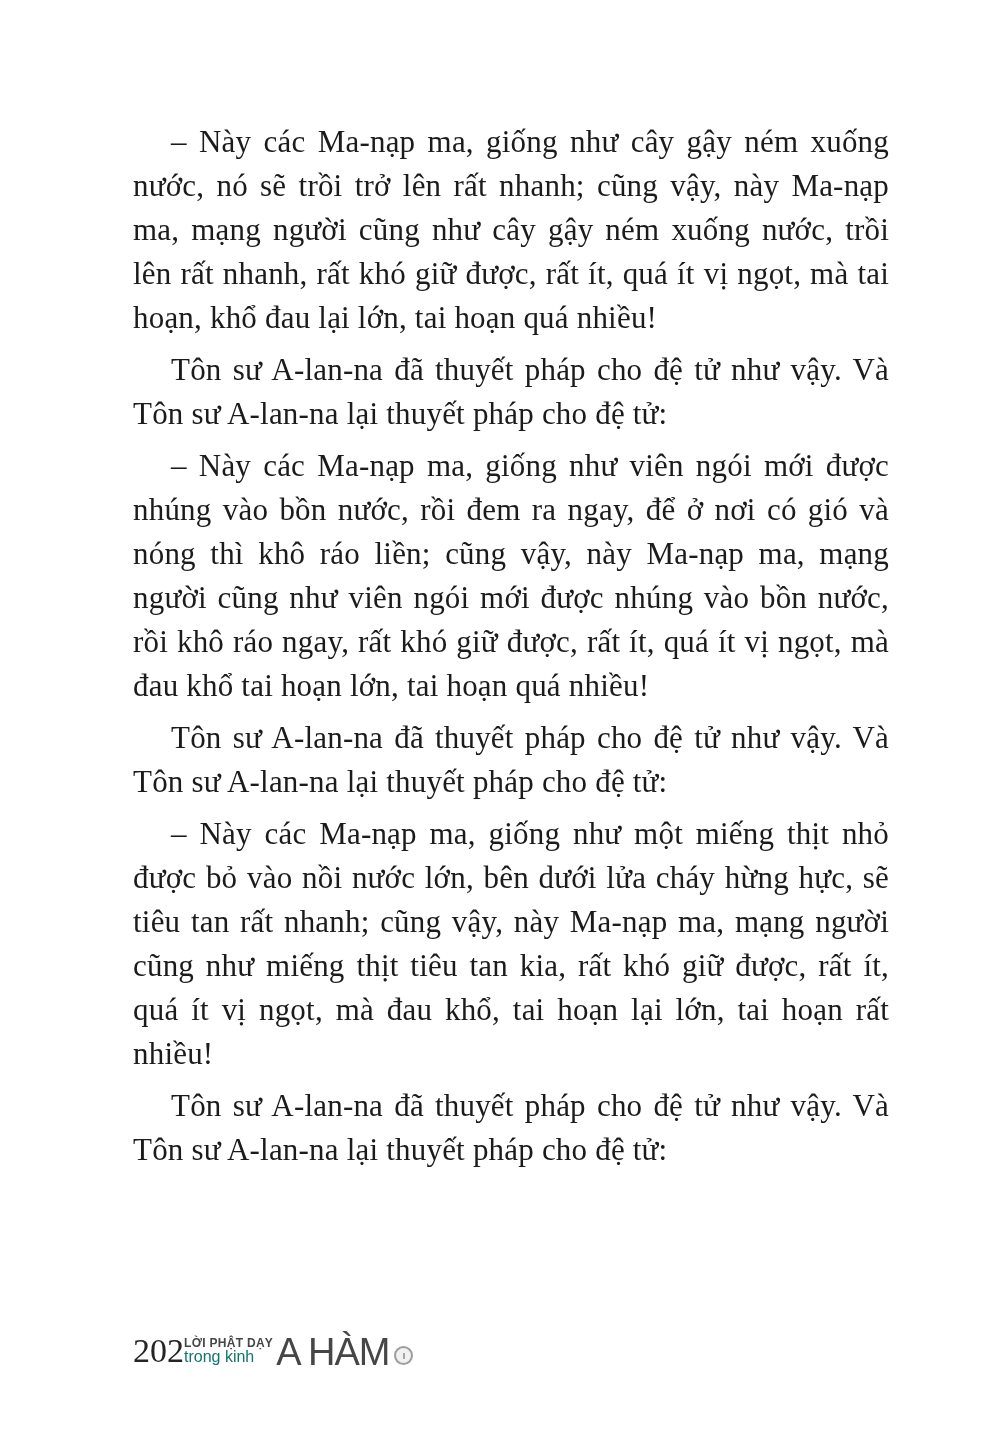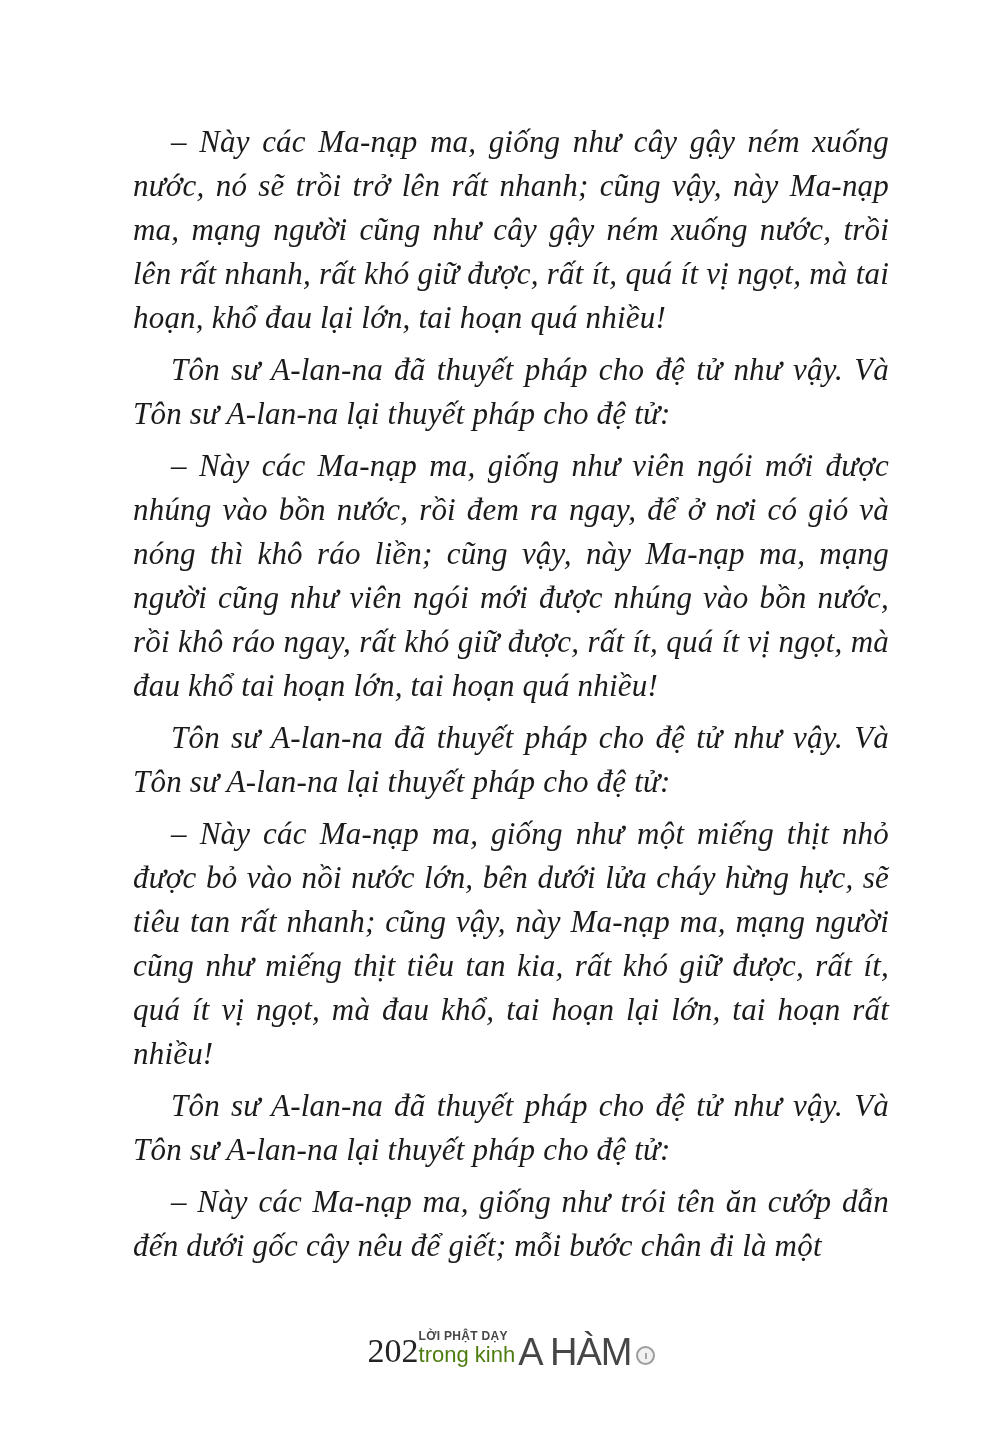--- a/index.html
+++ b/index.html
@@ -22,30 +22,29 @@
     width: 756px;
     font-size: 31px;
     line-height: 44px;
     text-align: justify;
     color: #1b1b1b;
     letter-spacing: 0.2px;
   }
   .text-block p {
     margin: 0 0 8px 0;
     text-indent: 38px;
-    font-style: italic;
   }
   .footer {
     position: absolute;
     left: 133px;
     width: 757px;
     top: 1316px;
     height: 52px;
     display: flex;
-    justify-content: center;
+    justify-content: flex-start;
     align-items: flex-end;
   }
   .page-number {
     font-family: "Liberation Serif", serif;
     font-size: 34px;
     color: #242424;
     line-height: 1;
   }
   .logo {
     display: flex;
@@ -61,23 +60,23 @@
   }
   .logo-top {
     font-size: 12px;
     font-weight: bold;
     color: #464646;
     letter-spacing: 0.3px;
     line-height: 1.05;
     white-space: nowrap;
   }
   .logo-bottom {
-    font-size: 22px;
+    font-size: 16px;
     font-weight: normal;
-    color: #4d7c0f;
+    color: #0f766e;
     line-height: 1.05;
     white-space: nowrap;
   }
   .logo-title {
     font-size: 38px;
     font-weight: normal;
     color: #464646;
     line-height: 0.82;
     letter-spacing: -1px;
     white-space: nowrap;
@@ -104,21 +103,20 @@
 
 <div class="page">
 
   <main class="text-block">
     <p>– Này các Ma-nạp ma, giống như cây gậy ném xuống nước, nó sẽ trồi trở lên rất nhanh; cũng vậy, này Ma-nạp ma, mạng người cũng như cây gậy ném xuống nước, trồi lên rất nhanh, rất khó giữ được, rất ít, quá ít vị ngọt, mà tai hoạn, khổ đau lại lớn, tai hoạn quá nhiều!</p>
     <p>Tôn sư A-lan-na đã thuyết pháp cho đệ tử như vậy. Và Tôn sư A-lan-na lại thuyết pháp cho đệ tử:</p>
     <p>– Này các Ma-nạp ma, giống như viên ngói mới được nhúng vào bồn nước, rồi đem ra ngay, để ở nơi có gió và nóng thì khô ráo liền; cũng vậy, này Ma-nạp ma, mạng người cũng như viên ngói mới được nhúng vào bồn nước, rồi khô ráo ngay, rất khó giữ được, rất ít, quá ít vị ngọt, mà đau khổ tai hoạn lớn, tai hoạn quá nhiều!</p>
     <p>Tôn sư A-lan-na đã thuyết pháp cho đệ tử như vậy. Và Tôn sư A-lan-na lại thuyết pháp cho đệ tử:</p>
     <p>– Này các Ma-nạp ma, giống như một miếng thịt nhỏ được bỏ vào nồi nước lớn, bên dưới lửa cháy hừng hực, sẽ tiêu tan rất nhanh; cũng vậy, này Ma-nạp ma, mạng người cũng như miếng thịt tiêu tan kia, rất khó giữ được, rất ít, quá ít vị ngọt, mà đau khổ, tai hoạn lại lớn, tai hoạn rất nhiều!</p>
     <p>Tôn sư A-lan-na đã thuyết pháp cho đệ tử như vậy. Và Tôn sư A-lan-na lại thuyết pháp cho đệ tử:</p>
-    <p>– Này các Ma-nạp ma, giống như trói tên ăn cướp dẫn đến dưới gốc cây nêu để giết; mỗi bước chân đi là một</p>
   </main>
 
   <footer class="footer">
     <span class="page-number">202</span>
 
     <div class="logo">
       <div class="logo-stack">
         <span class="logo-top">LỜI PHẬT DẠY</span>
         <span class="logo-bottom">trong kinh</span>
       </div>

